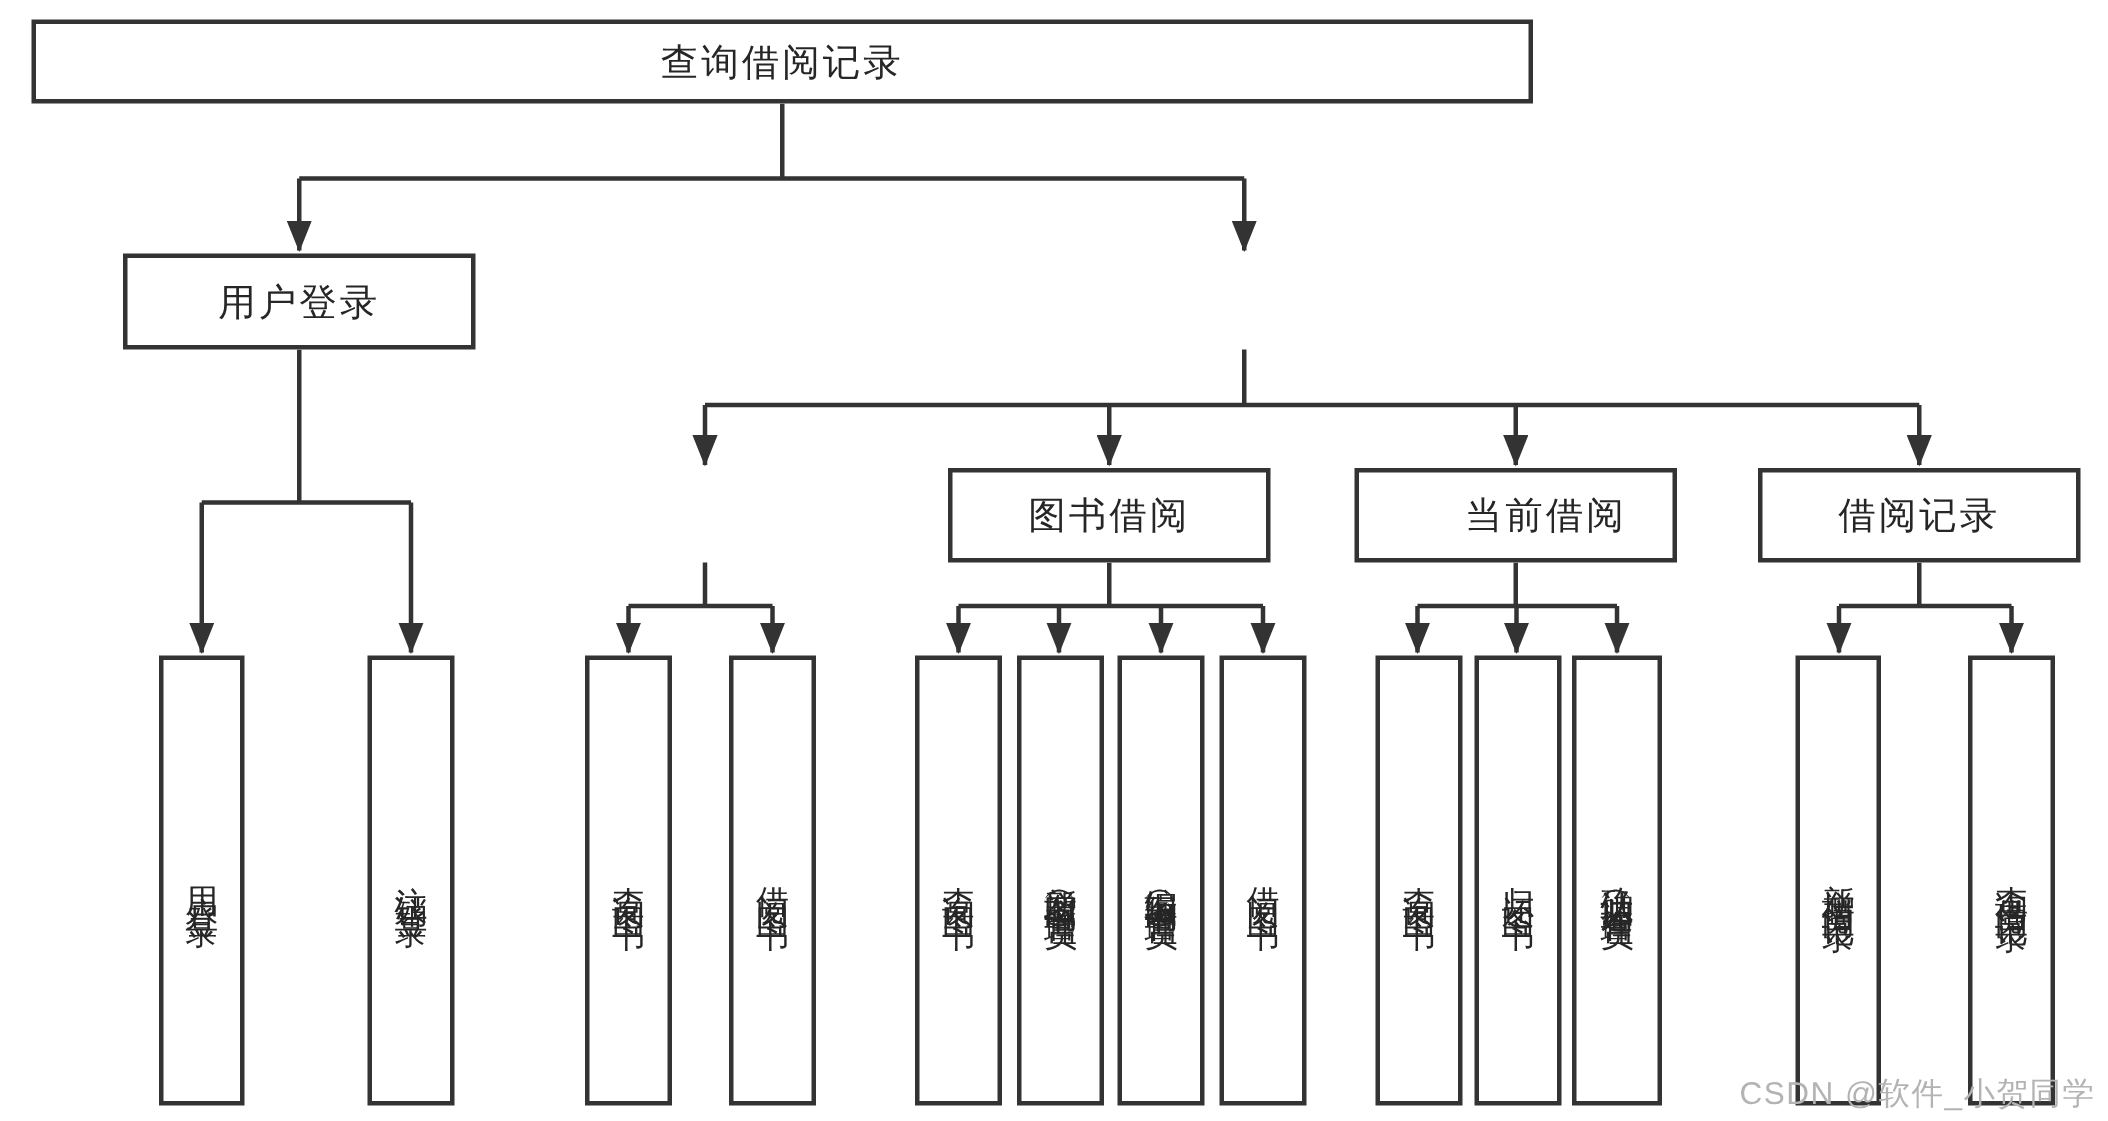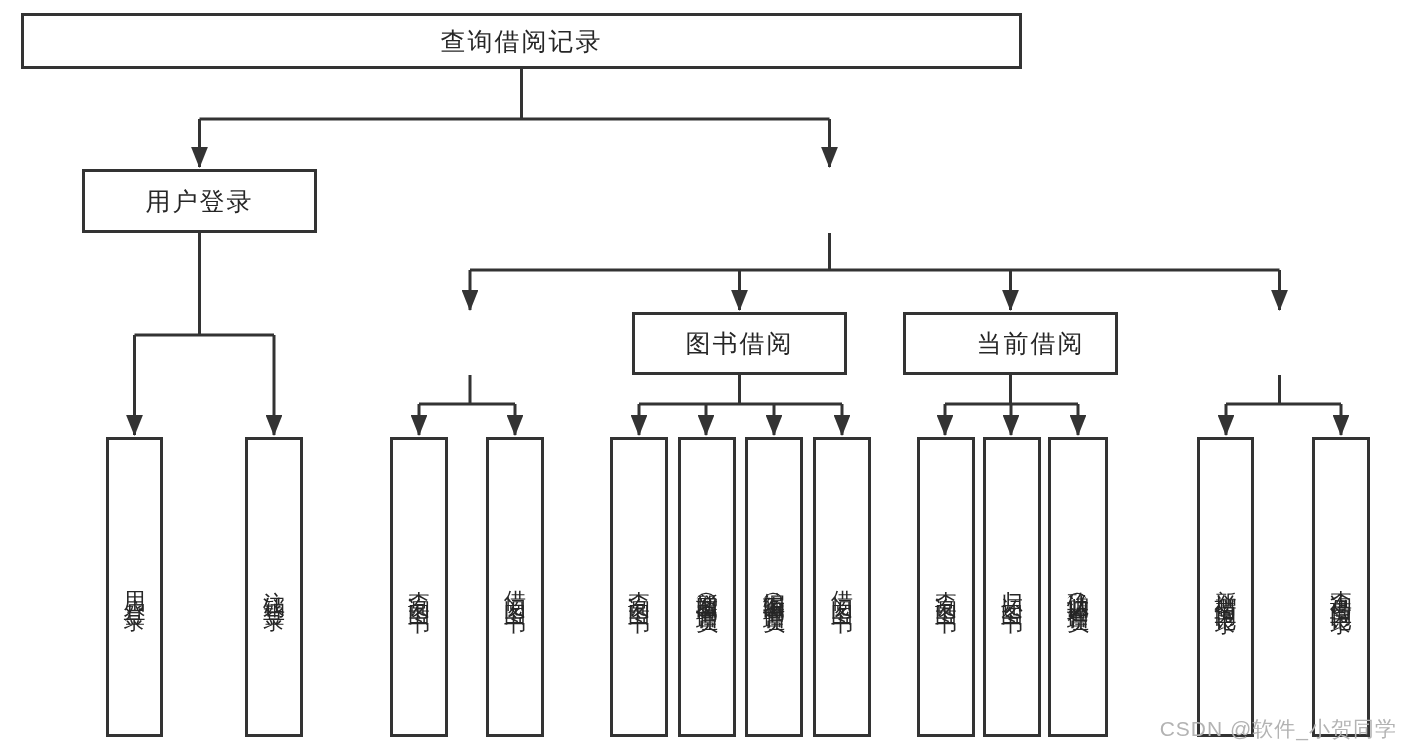--- a/index.html
+++ b/index.html
@@ -107,20 +107,21 @@
       <line x1="1341" y1="404" x2="1341" y2="435" marker-end="url(#arrow)"></line>
     </g>
   </svg>
 
   <div class="node hnode" style="left:21px; top:13px; width:1001px; height:56px;">查询借阅记录</div>
 
   <div class="node hnode" style="left:82px; top:169px; width:235px; height:64px;">用户登录</div>
 
   <div class="node hnode" style="left:632px; top:312px; width:215px; height:63px;">图书借阅</div>
   <div class="node hnode" style="left:903px; top:312px; width:215px; height:63px;padding-left:40px;">当前借阅</div>
+  <div class="node hnode" style="left:1172px; top:312px; width:215px; height:63px;">借阅记录</div>
 
   <div class="node vnode" style="left:106px; top:437px; width:57px; height:300px;">
     <span class="vtext">用户登录</span>
   </div>
   <div class="node vnode" style="left:245px; top:437px; width:58px; height:300px;">
     <span class="vtext">注销登录</span>
   </div>
 
   <div class="node vnode" style="left:390px; top:437px; width:58px; height:300px;">
     <span class="vtext">查询图书</span>

